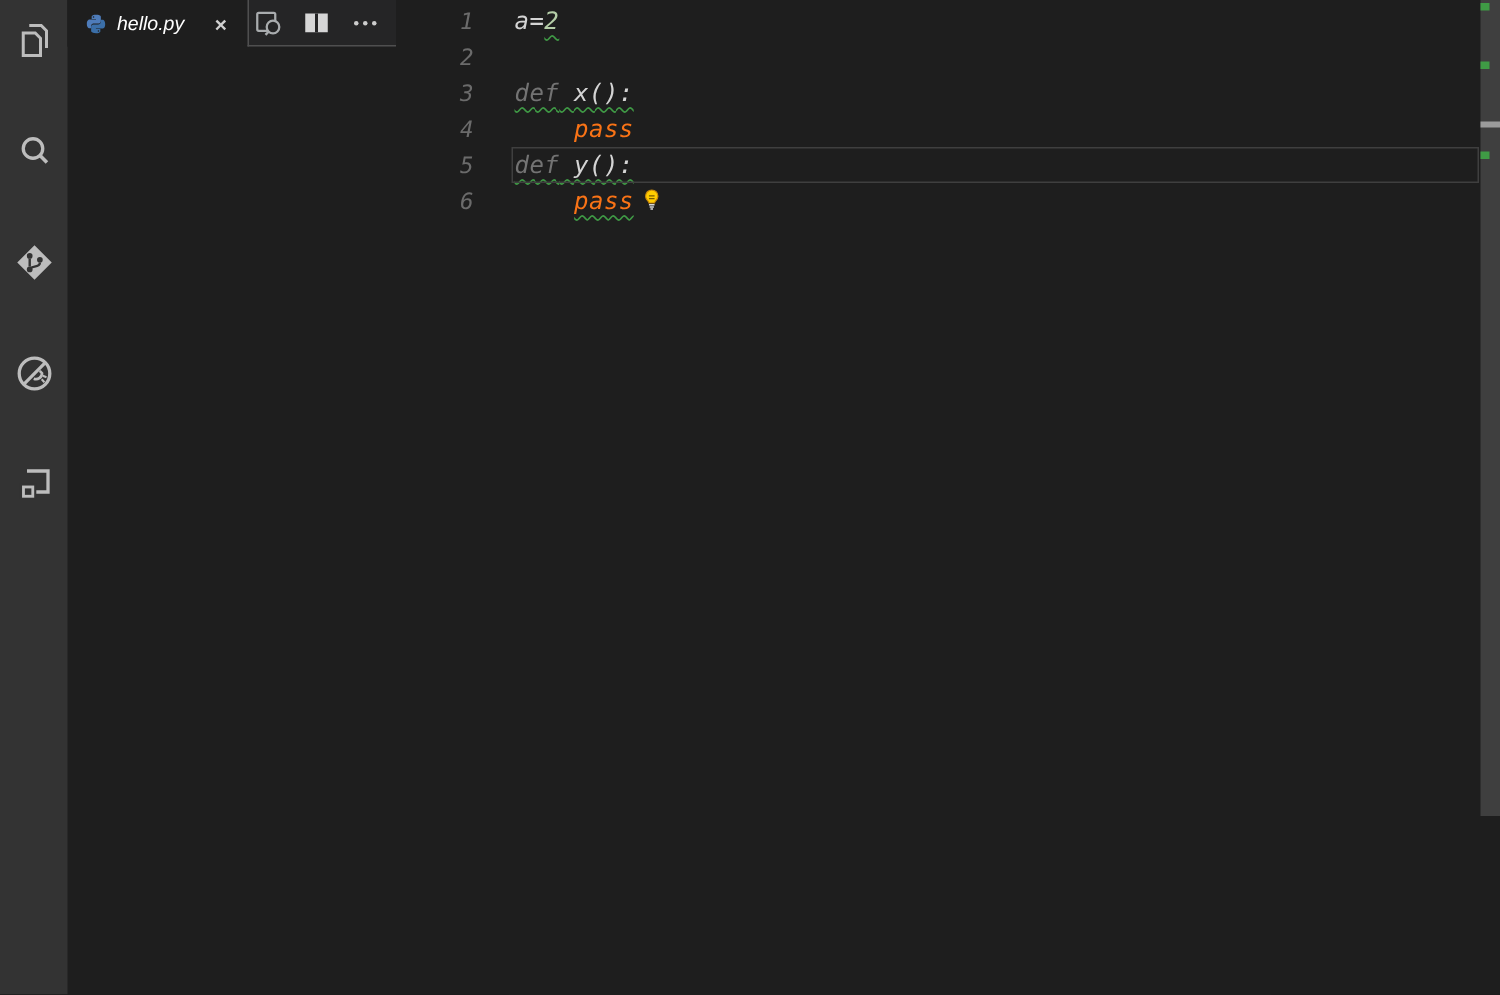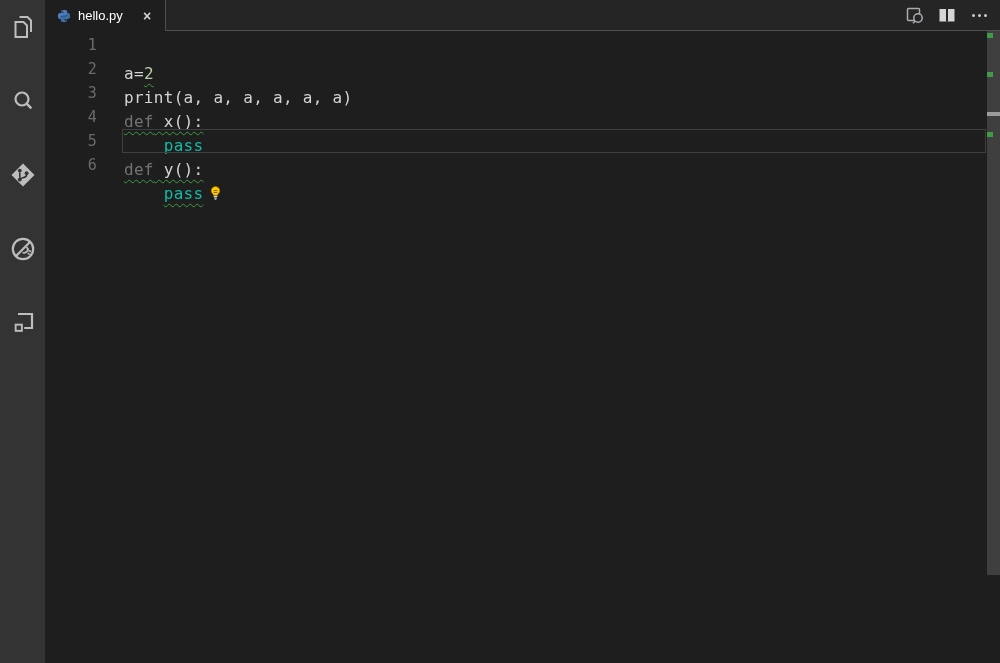--- a/index.html
+++ b/index.html
@@ -8,21 +8,21 @@
   .window { position:relative; width:1000px; height:663px; background:#1e1e1e; display:flex; }
 
   
   .activitybar { width:45px; height:663px; background:#333333; flex:none;
                  display:flex; flex-direction:column; align-items:center; }
   .ab-item { width:45px; height:51px; display:flex; align-items:center; justify-content:center;
              cursor:pointer; }
   .ab-item svg { display:block; }
 
   
-  .main { flex:1; display:flex; flex-direction:column; position:relative; }
+  .main { flex:1; display:flex; flex-direction:row; position:relative;font-style:italic; }
 
   
   .tabbar { height:31px; display:flex; flex:none; background:#1e1e1e; }
   .tab { width:120px; height:31px; background:#1e1e1e; display:flex; align-items:center;
          padding:0 10px 0 12px; cursor:pointer; }
   .tab-title { color:#ffffff; font-size:13px; margin-left:7px; flex:1; }
   .tab-close { color:#d0d0d0; font-size:14px; font-weight:bold; width:16px; text-align:center;
                cursor:pointer; line-height:16px; }
   .tab-rest { flex:1; background:#252526; border-left:1px solid #4f4f4f; border-bottom:1px solid #4f4f4f;
               display:flex; align-items:center; justify-content:flex-end; padding-right:8px; gap:6px; }
@@ -30,24 +30,24 @@
   .dots { display:flex; gap:3px; }
   .dots i { width:3px; height:3px; border-radius:50%; background:#cccccc; display:block; }
 
   
   .editor { position:relative; flex:1; background:#1e1e1e; overflow:hidden; }
   .code-area { padding-top:2px; }
   .code-row { position:relative; display:flex; height:24px; line-height:24px;
               font-family:"DejaVu Sans Mono", monospace; font-size:16px; letter-spacing:0.3px; }
   .gutter-num { width:79px; flex:none; text-align:right; padding-right:27px;
                 color:#6b6b6b; font-size:15px; }
-  .line-content { white-space:pre; color:#d4d4d4;margin-top:29px; }
+  .line-content { white-space:pre; color:#d4d4d4; }
   .tk-plain { color:#d4d4d4; }
   .tk-kw    { color:#737373; }
-  .tk-ctrl  { color:#14b8a6; }
+  .tk-ctrl  { color:#f97316; }
   .tk-num   { color:#b5cea8; }
   .sq { text-decoration:underline wavy #3f9b45 1px; text-underline-offset:4px;
         text-decoration-skip-ink:none; }
   .code-row.current::after { content:""; position:absolute; left:77px; right:14px; top:0; bottom:0;
                              border:1px solid #3f3f3f; pointer-events:none; }
   .bulb { display:inline-block; vertical-align:-2px; margin-left:5px; cursor:pointer; }
 
   
   .ruler { position:absolute; top:0; right:0; width:13px; height:632px; }
   .ruler .slider { position:absolute; top:0; left:0; width:13px; height:544px; background:#3f3f3f; cursor:pointer; }
@@ -150,21 +150,20 @@
     </div>
 
     <div class="editor">
       <div class="code-area">
           <div class="code-row">
             <div class="gutter-num">1</div>
             <div class="line-content"><span><span class="tk-plain">a=</span></span><span class="sq"><span class="tk-num">2</span></span></div>
           </div>
           <div class="code-row">
             <div class="gutter-num">2</div>
-            <div class="line-content"><span><span class="tk-plain">print(a, a, a, a, a, a)</span></span></div>
           </div>
           <div class="code-row">
             <div class="gutter-num">3</div>
             <div class="line-content"><span class="sq"><span class="tk-kw">def</span><span class="tk-plain"> x():</span></span></div>
           </div>
           <div class="code-row">
             <div class="gutter-num">4</div>
             <div class="line-content"><span><span class="tk-plain">    </span><span class="tk-ctrl">pass</span></span></div>
           </div>
           <div class="code-row current">

